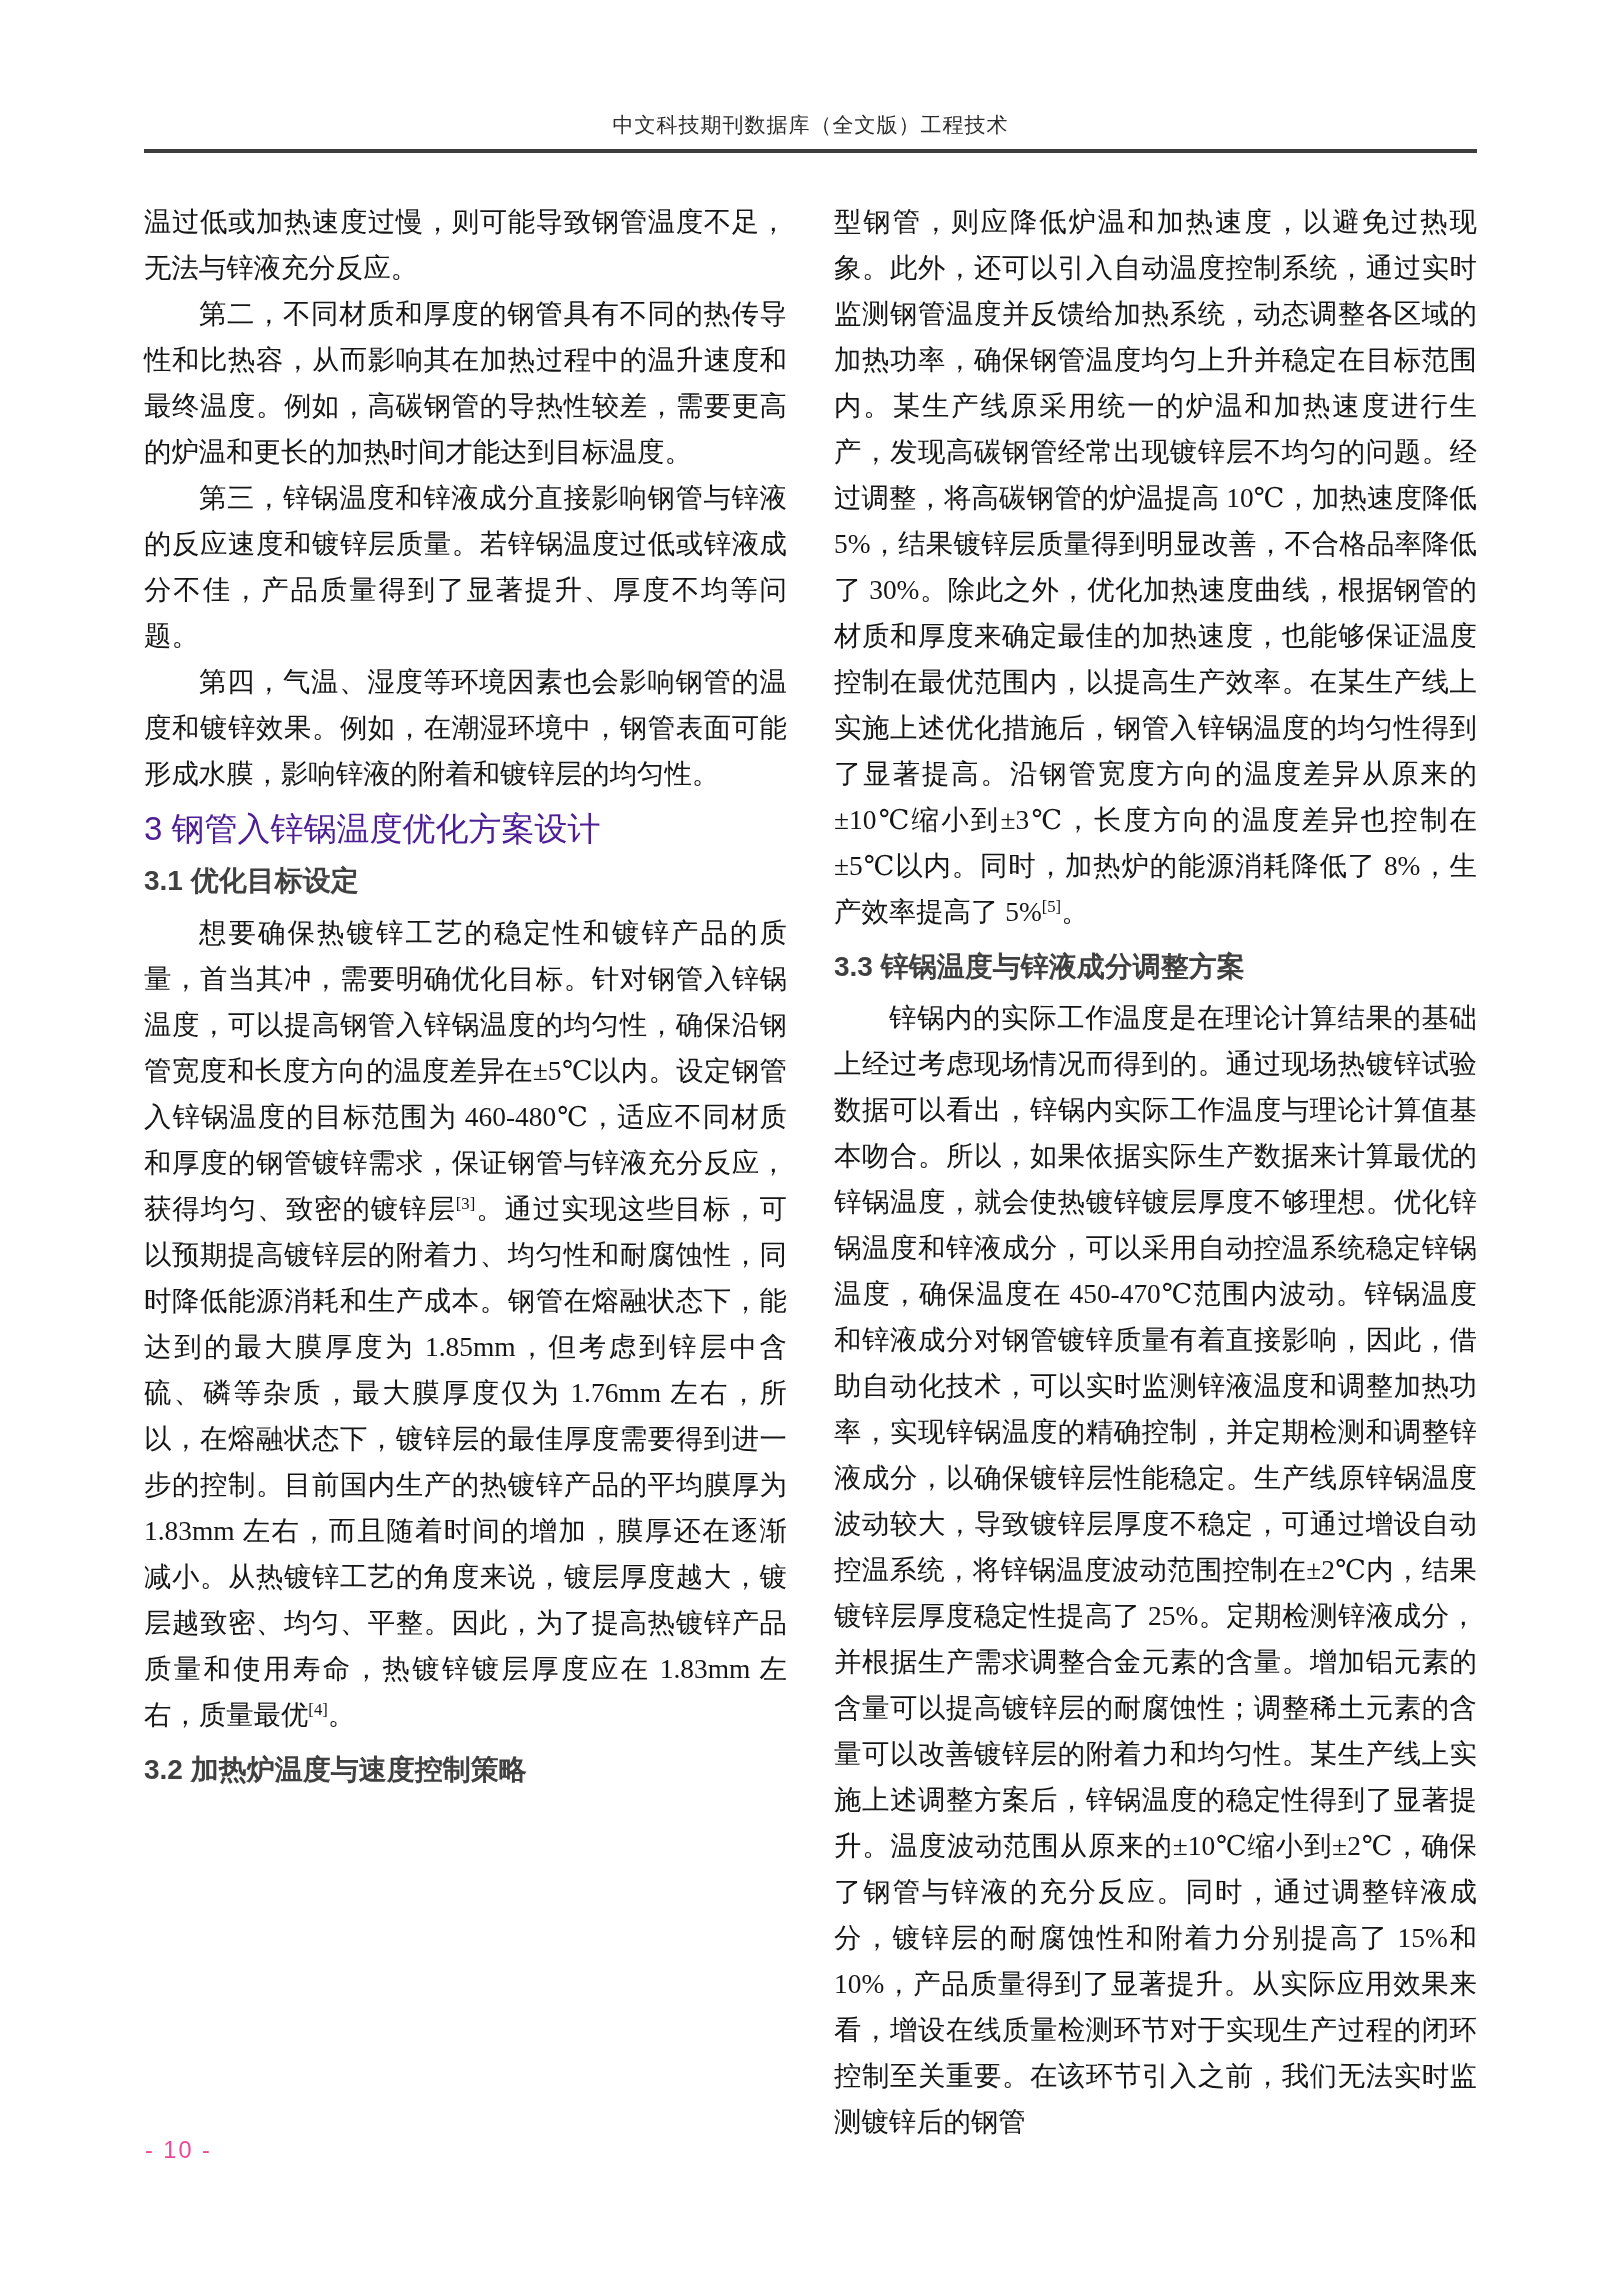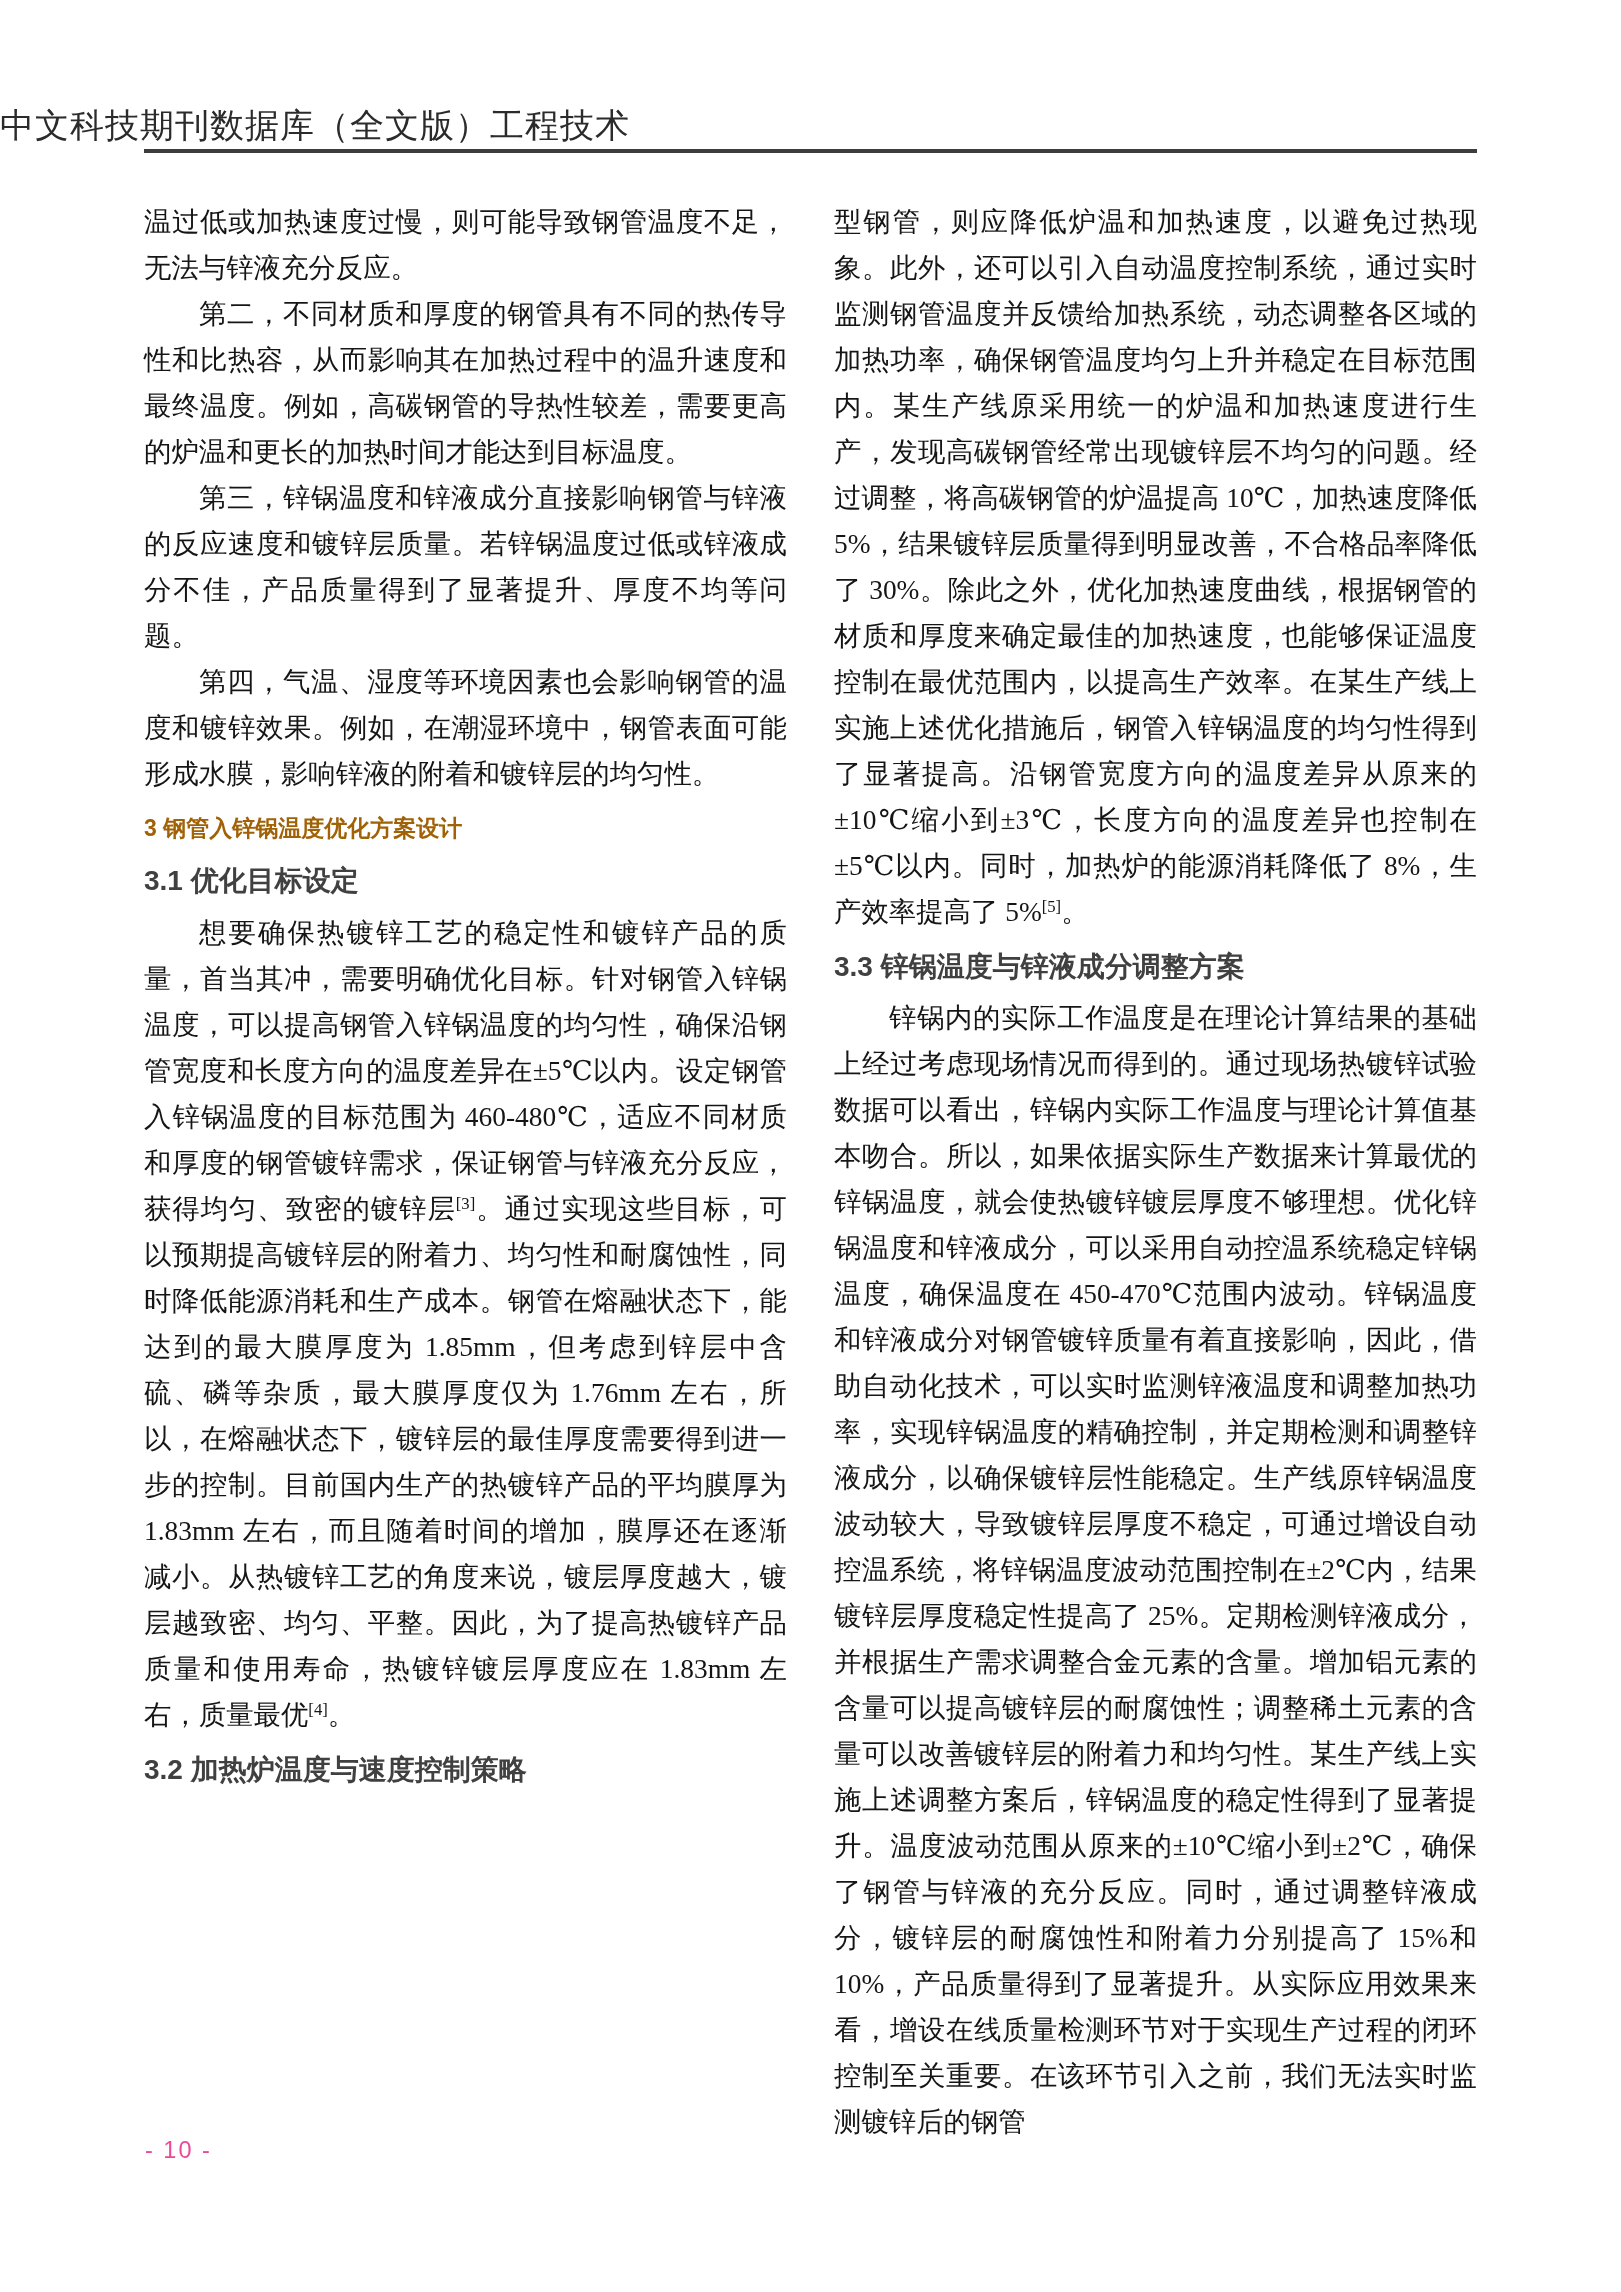--- a/index.html
+++ b/index.html
@@ -14,21 +14,22 @@
     background: #ffffff;
     margin: 0 auto;
     overflow: hidden;
     font-family: "Liberation Serif", "DejaVu Serif", serif;
   }
   .header-title {
     position: absolute;
     top: 110px;
     left: 0;
     width: 100%;
-    font-size: 34px;
+    text-align: center;
+    font-size: 21px;
     line-height: 31px;
     color: #2b2b2b;
     letter-spacing: 1px;
   }
   .header-rule {
     position: absolute;
     left: 144px;
     top: 149px;
     width: 1333px;
     height: 3.9px;
@@ -51,24 +52,24 @@
   .indent { text-indent: 55px; }
   sup.ref {
     font-size: 16.7px;
     line-height: 0;
     vertical-align: 8.8px;
     color: #151515;
   }
   h1.sec {
     margin: 9.8px 0 7.8px 0;
     font-family: "Liberation Sans", "DejaVu Sans", sans-serif;
-    font-weight: 700;
-    font-size: 23px;
+    font-weight: 400;
+    font-size: 33px;
     line-height: 43px;
-    color: #a16207;
+    color: #4c1d95;
   }
   h2.sec {
     margin: 13.7px 0 11.8px 0;
     font-family: "Liberation Sans", "DejaVu Sans", sans-serif;
     font-weight: 700;
     font-size: 28px;
     line-height: 35px;
     color: #404040;
   }
   .footer-pagenum {

